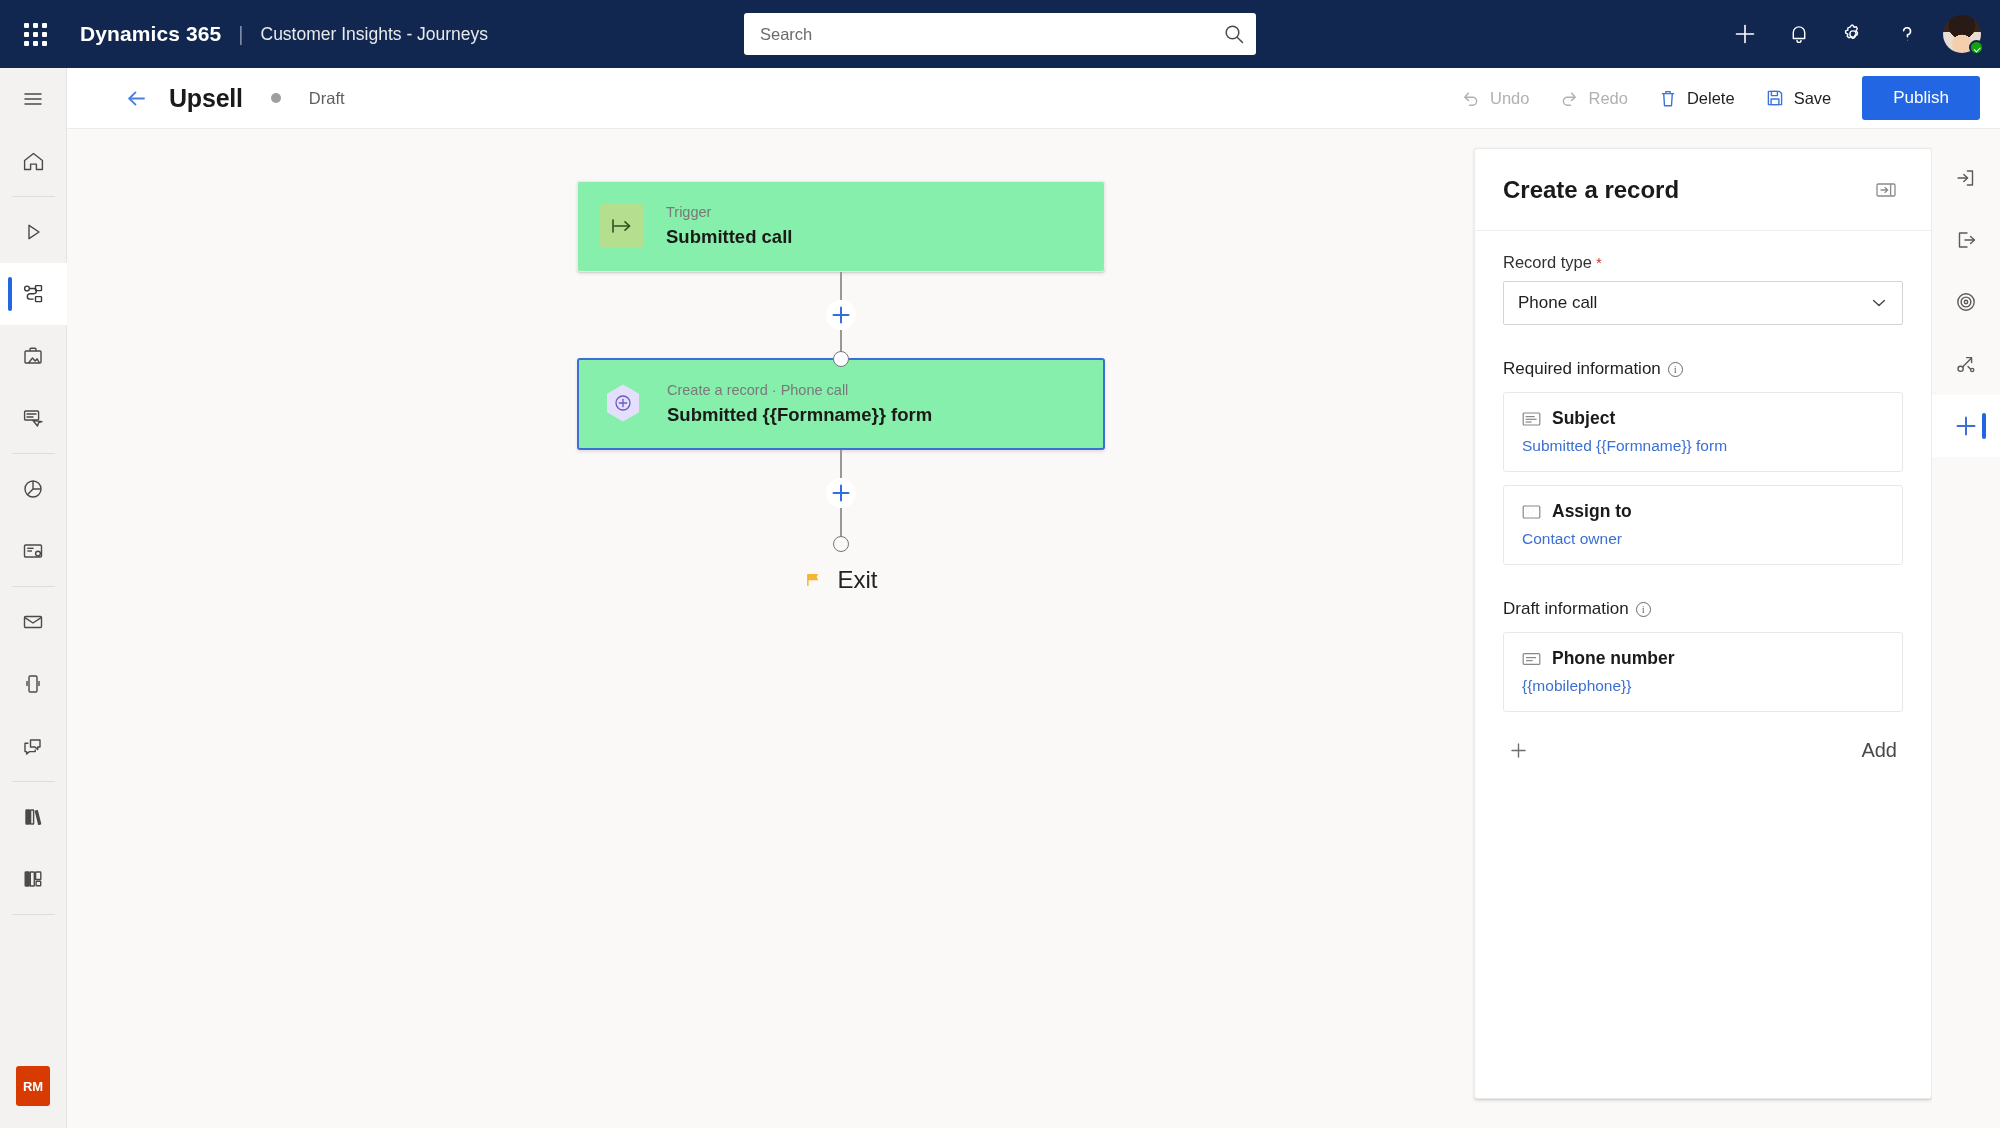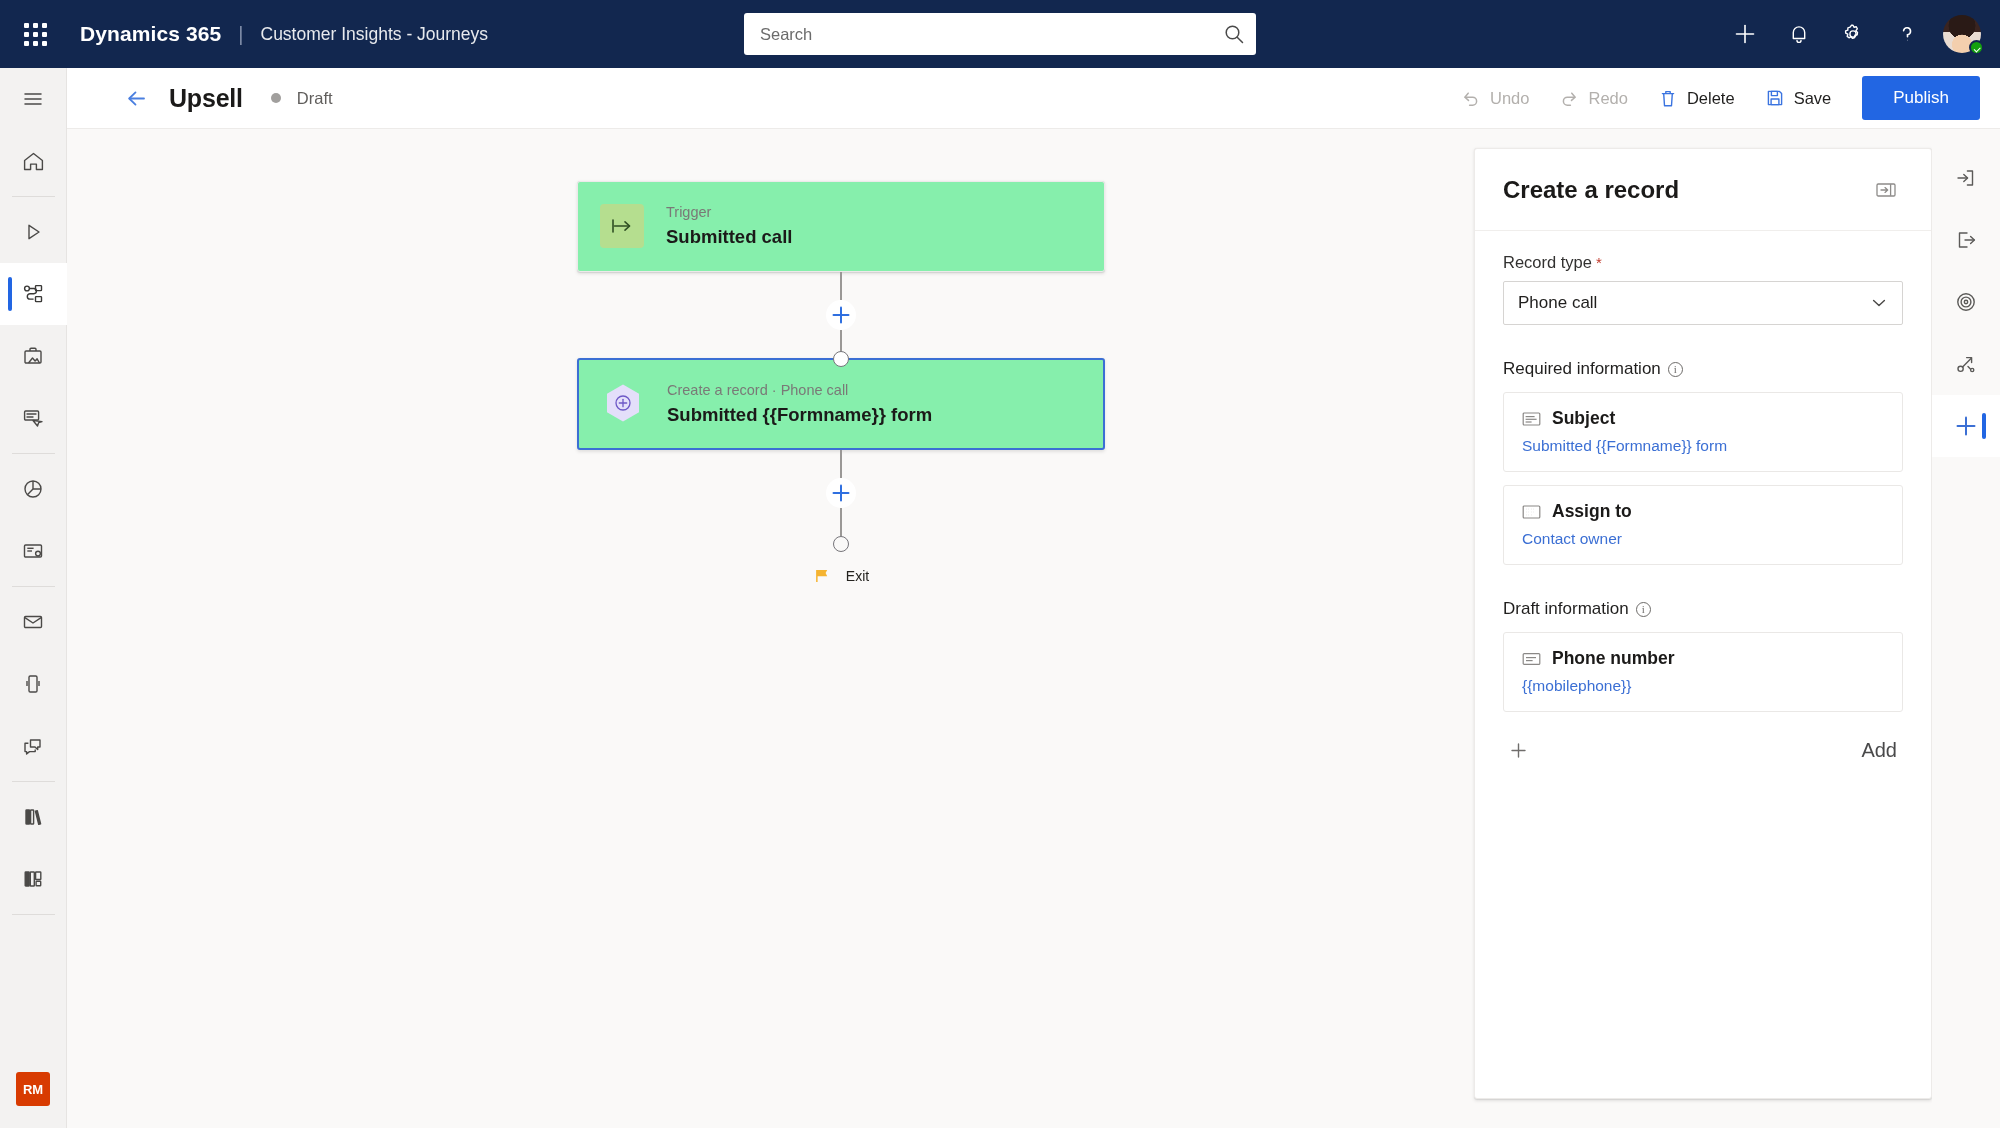--- a/index.html
+++ b/index.html
@@ -87,38 +87,38 @@
     cursor: pointer; color: #49494a;
   }
   .rail-item.active { background: #ffffff; }
   .rail-item.active::before {
     content: ""; position: absolute; left: 8px; top: 14px;
     width: 4px; height: 34px; background: #2266e3; border-radius: 2px;
   }
   .rail-div { width: 43px; height: 1px; background: #dedcda; margin: 4px 0; }
   .rail-spacer { flex: 1; }
   .rail-badge {
-    width: 34px; height: 34px; background: #d83b01; color: #ffffff;
+    width: 34px; height: 40px; background: #d83b01; color: #ffffff;
     border-radius: 3px; display: flex; align-items: center; justify-content: center;
     font-size: 13px; font-weight: 700; margin-bottom: 22px; cursor: pointer;
   }
 
   
   .cmdbar {
     position: absolute; left: 67px; top: 68px; right: 0; height: 61px;
     background: #ffffff; border-bottom: 1px solid #edebe9;
     display: flex; align-items: center; z-index: 20;
   }
   .back-btn {
     width: 42px; height: 42px; margin-left: 48px;
     display: flex; align-items: center; justify-content: center;
     cursor: pointer; border-radius: 3px;
   }
   .jtitle { margin-left: 12px; font-size: 25px; font-weight: 600; color: #1b1a19; letter-spacing: -.2px; }
-  .jstatus { margin-left: 28px; display: flex; align-items: center; gap: 16px; color: #605e5c; font-size: 16.5px; }
+  .jstatus { margin-left: 28px; display: flex; align-items: center; gap: 28px; color: #605e5c; font-size: 16.5px; }
   .jstatus .dot { width: 10px; height: 10px; border-radius: 50%; background: #a19f9d; display: block; }
 
   .cmd-actions { margin-left: auto; display: flex; align-items: center; gap: 0; padding-right: 20px; }
   .cmd-btn {
     display: flex; align-items: center; gap: 9px; height: 42px;
     padding: 0 15px; border-radius: 3px; cursor: pointer;
     font-size: 16.5px; color: #201f1e; white-space: nowrap;
   }
   .cmd-btn.disabled { color: #b3b0ad; cursor: default; }
   .publish-btn {
@@ -158,21 +158,21 @@
     width: 30px; height: 30px; border-radius: 50%; background: #ffffff;
     display: flex; align-items: center; justify-content: center;
     cursor: pointer; box-shadow: 0 0 0 0 rgba(0,0,0,0);
   }
   .port-ring {
     width: 16px; height: 16px; border: 1.8px solid #76757a; border-radius: 50%;
     background: #faf9f8; position: relative; z-index: 3;
   }
   .node-topport { position: absolute; top: -9px; left: 50%; transform: translateX(-50%); background: #ffffff; }
   .exit-row { display: flex; align-items: center; gap: 13px; margin-top: 14px; }
-  .exit-label { font-size: 14px; color: #24231f; }
+  .exit-label { font-size: 24px; color: #24231f; }
 
   
   .rpanel {
     position: absolute; right: 68px; top: 148px; width: 458px; height: 951px;
     background: #ffffff; border: 1px solid #edebe9; border-radius: 3px;
     box-shadow: 0 1.6px 3.6px rgba(0,0,0,.10), 0 .3px .9px rgba(0,0,0,.07);
     z-index: 15; overflow: hidden;
   }
   .rpanel-head {
     height: 82px; display: flex; align-items: center; padding: 0 28px;

